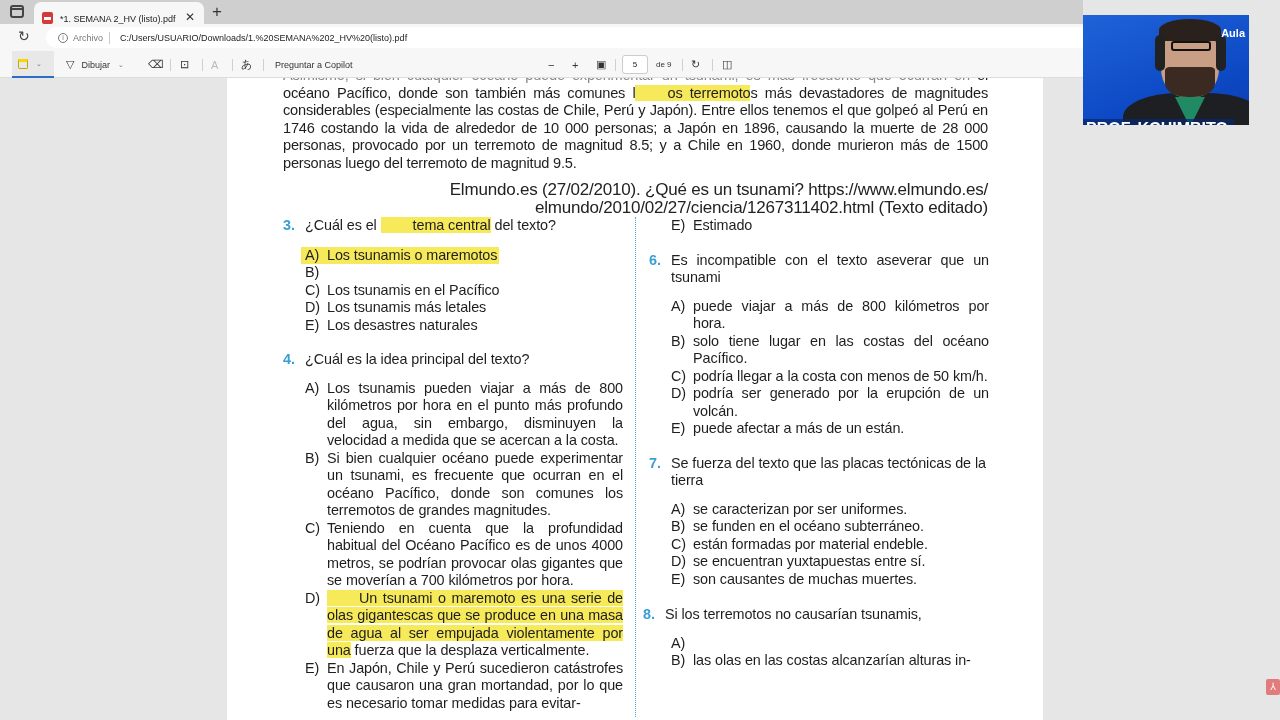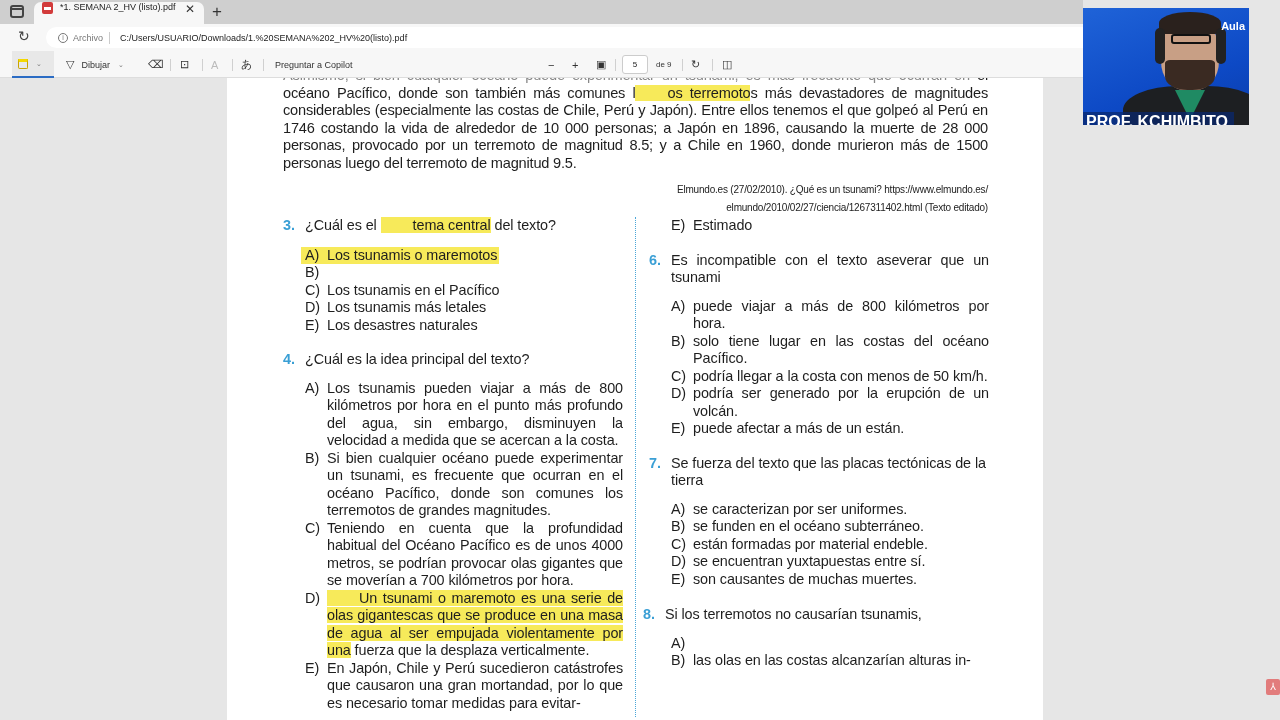--- a/index.html
+++ b/index.html
@@ -2,21 +2,21 @@
 <html><head>
 <meta charset="utf-8">
 <style>
   * { box-sizing: border-box; margin: 0; padding: 0; }
   html, body { width: 1280px; height: 720px; overflow: hidden; background: #e6e6e6; font-family: "Liberation Sans", sans-serif; }
   .browser { position: absolute; left: 0; top: 0; width: 1083px; height: 720px; background: #e6e6e6; }
   
   .tabbar { position: absolute; left: 0; top: 0; width: 1083px; height: 24px; background: #cfcfcf; }
   .tab-actions-btn { position: absolute; left: 10px; top: 5px; width: 14px; height: 13px; border: 2px solid #444; border-radius: 3px; }
   .tab-actions-btn::after { content: ""; position: absolute; left: 0; top: 1px; width: 10px; height: 2px; background: #444; }
-  .tab { position: absolute; left: 34px; top: 2px; width: 170px; height: 22px; background: #f7f7f7; border-radius: 7px 7px 0 0; display: flex; align-items: flex-start; padding-left: 8px; }
+  .tab { position: absolute; left: 34px; top: 2px; width: 170px; height: 22px; background: #f7f7f7; border-radius: 7px 7px 0 0; display: flex; align-items: flex-end; padding-left: 8px; }
   .pdf-icon { width: 11px; height: 12px; background: #d23b3b; border-radius: 2px; margin-right: 7px; position: relative; }
   .pdf-icon::after { content: ""; position: absolute; left: 2px; top: 5px; width: 7px; height: 3px; background: #fff; }
   .tab-title { font-size: 9px; color: #222; flex: 1; white-space: nowrap; }
   .tab-close { font-size: 12px; color: #333; width: 16px; text-align: center; margin-right: 6px; cursor: pointer; }
   .new-tab { position: absolute; left: 208px; top: 2px; font-size: 17px; color: #333; width: 18px; text-align: center; cursor: pointer; line-height: 20px; }
   
   .addressrow { position: absolute; left: 0; top: 24px; width: 1083px; height: 27px; background: #f7f7f7; }
   .reload { position: absolute; left: 18px; top: 4px; font-size: 14px; color: #444; cursor: pointer; }
   .omnibox { position: absolute; left: 46px; top: 3px; width: 1037px; height: 21px; background: #fff; border-radius: 11px 0 0 11px; display: flex; align-items: center; padding-left: 12px; font-size: 9px; }
   .info-icon { width: 10px; height: 10px; border: 1px solid #777; border-radius: 50%; font-size: 7px; color: #777; text-align: center; line-height: 8px; margin-right: 5px; }
@@ -31,33 +31,33 @@
   .chev { font-size: 7px; color: #777; margin-left: 8px; }
   .vsep { position: absolute; top: 8px; width: 1px; height: 12px; background: #d0d0d0; }
   .tri { font-size: 11px; margin-right: 7px; color: #333; }
   .glyph { font-size: 11px; color: #333; }
   .page-input { position: absolute; left: 622px; top: 55px; width: 26px; height: 19px; background: #fff; border: 1px solid #ccc; border-radius: 3px; font-size: 8px; text-align: center; line-height: 17px; color: #222; }
   
   .page { position: absolute; left: 227px; top: 78px; width: 816px; height: 642px; background: #fff; overflow: hidden; }
   .doc { position: absolute; left: 56px; top: -11px; width: 705px; font-family: "Liberation Sans", sans-serif; color: #1e1e1e; }
   .para { font-size: 14.6px; line-height: 17.5px; text-align: justify; letter-spacing: -0.2px; }
   .hl { background: #f7ea5a; padding-left: 32px; }
-  .cite { font-size: 10px; line-height: 17.5px; text-align: right; margin-top: 9px; color: #222; letter-spacing: -0.2px; }
+  .cite { font-size: 17px; line-height: 17.5px; text-align: right; margin-top: 9px; color: #222; letter-spacing: -0.2px; }
   .cols { position: absolute; top: 150px; left: 0; width: 705px; }
   .col { position: absolute; top: 0; width: 340px; }
   .col-left { left: 0; }
   .col-right { left: 366px; }
   .divider { position: absolute; left: 352px; top: 0; width: 0; height: 500px; border-left: 1.5px dotted #4aa6d8; }
   .q { font-size: 14.4px; line-height: 17.5px; display: flex; letter-spacing: -0.1px; }
   .qnum { color: #3a9fd5; font-weight: bold; width: 22px; flex-shrink: 0; }
   .opt { font-size: 14.4px; line-height: 17.5px; display: flex; padding-left: 22px; text-align: justify; letter-spacing: -0.1px; }
   .optl { width: 22px; flex-shrink: 0; }
   .optt { flex: 1; }
   
-  .cam { position: absolute; left: 1083px; top: 8px; width: 166px; height: 125px; background: linear-gradient(160deg, #1f63d8 0%, #0d49c5 60%, #0a3ba8 100%); overflow: hidden; }
+  .cam { position: absolute; left: 1083px; top: 15px; width: 166px; height: 125px; background: linear-gradient(160deg, #1f63d8 0%, #0d49c5 60%, #0a3ba8 100%); overflow: hidden; }
   .head { position: absolute; left: 78px; top: 10px; width: 58px; height: 72px; background: #c89f85; border-radius: 45% 45% 40% 40%; }
   .hair { position: absolute; left: 76px; top: 4px; width: 62px; height: 22px; background: #2a211d; border-radius: 50% 50% 10% 10%; }
   .beard { position: absolute; left: 82px; top: 52px; width: 50px; height: 30px; background: #3a2a22; border-radius: 10% 10% 45% 45%; }
   .glasses { position: absolute; left: 88px; top: 26px; width: 40px; height: 10px; border: 2px solid #111; border-radius: 3px; }
   .headset-l { position: absolute; left: 72px; top: 20px; width: 10px; height: 36px; background: #222; border-radius: 5px; }
   .headset-r { position: absolute; left: 133px; top: 20px; width: 10px; height: 36px; background: #222; border-radius: 5px; }
   .body { position: absolute; left: 40px; top: 78px; width: 140px; height: 60px; background: #1d1f22; border-radius: 40% 40% 0 0; }
   .collar { position: absolute; left: 92px; top: 82px; width: 30px; height: 30px; background: #1f8a63; clip-path: polygon(0 0, 100% 0, 50% 100%); }
   .cam-logo { position: absolute; right: 4px; top: 12px; color: #fff; font-weight: bold; font-size: 11px; }
   .cam-name { position: absolute; left: 0; top: 104px; height: 19px; padding: 0 6px 0 3px; background: rgba(10,40,110,0.75); color: #fff; font-weight: bold; font-size: 16px; line-height: 19px; }

